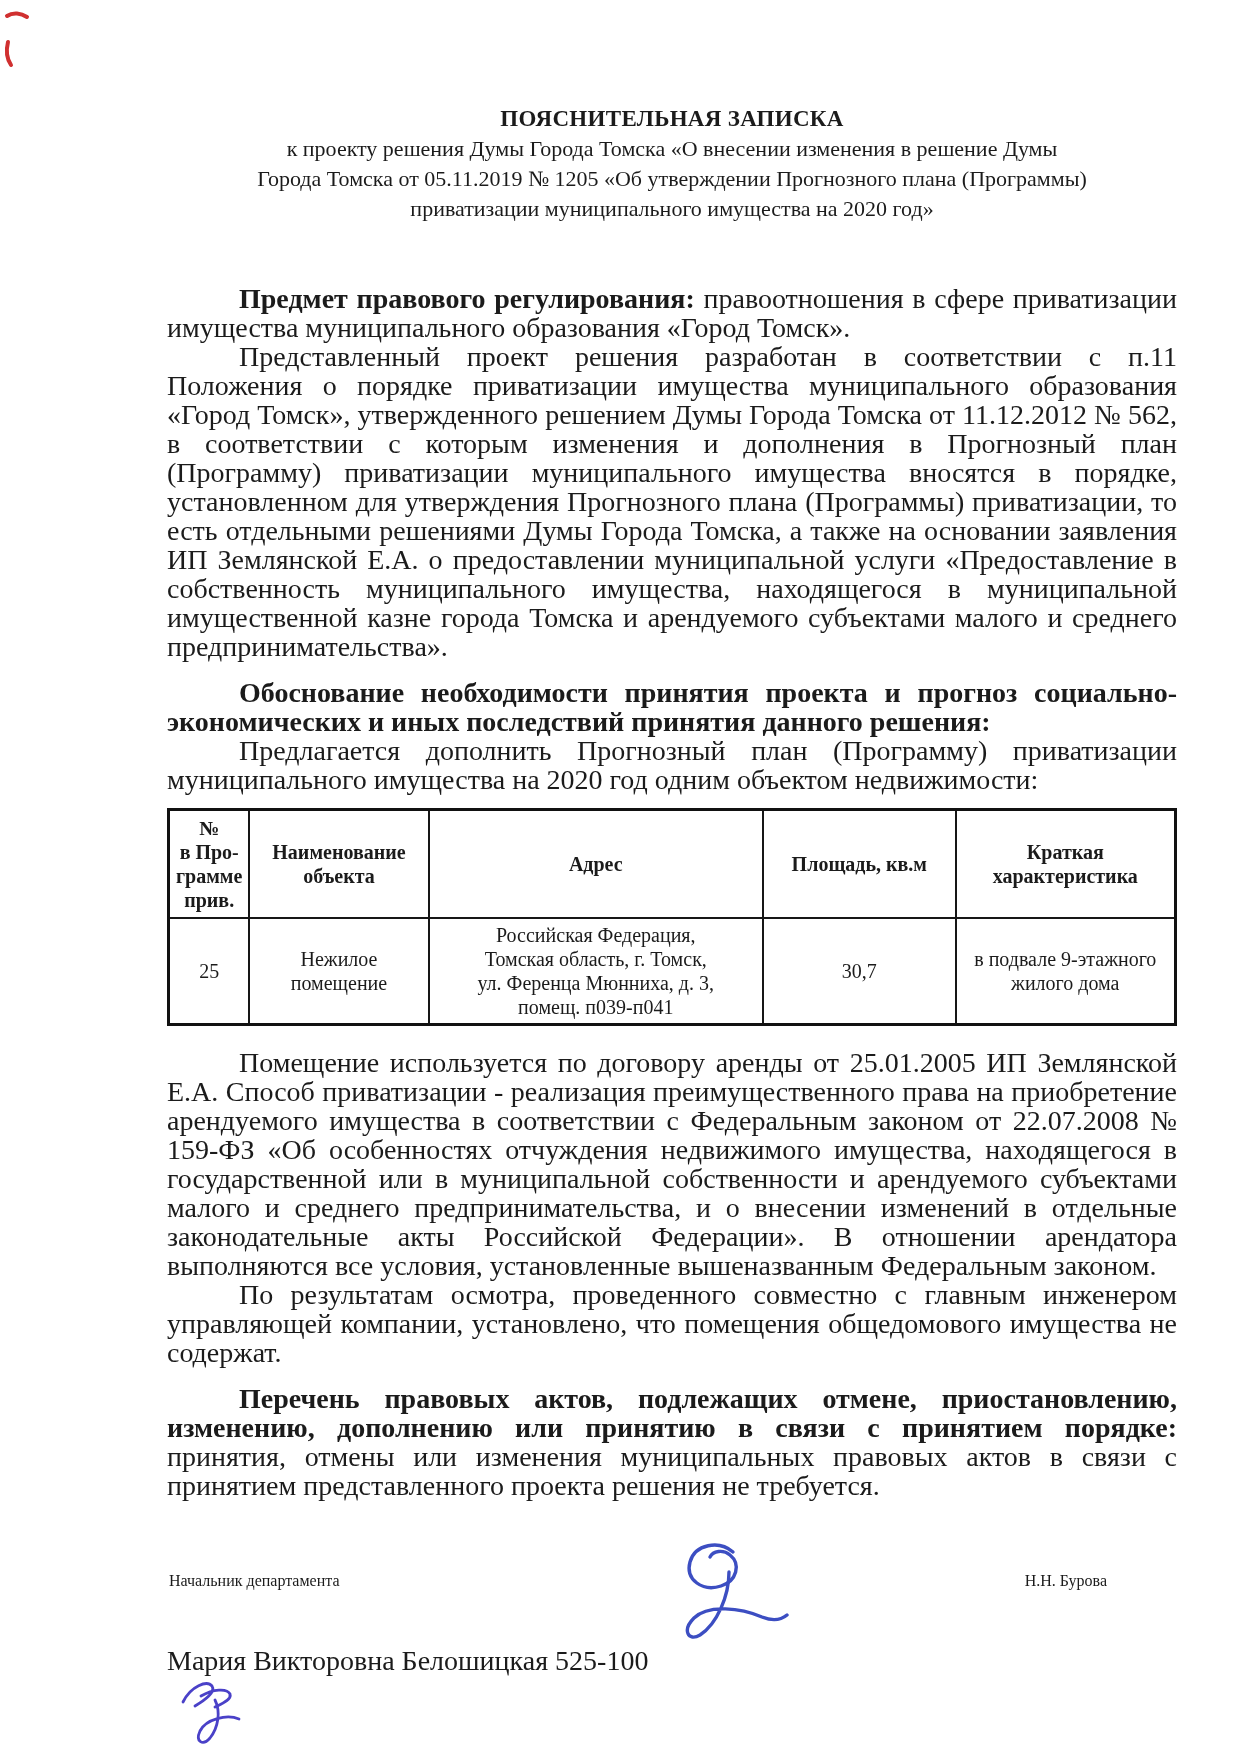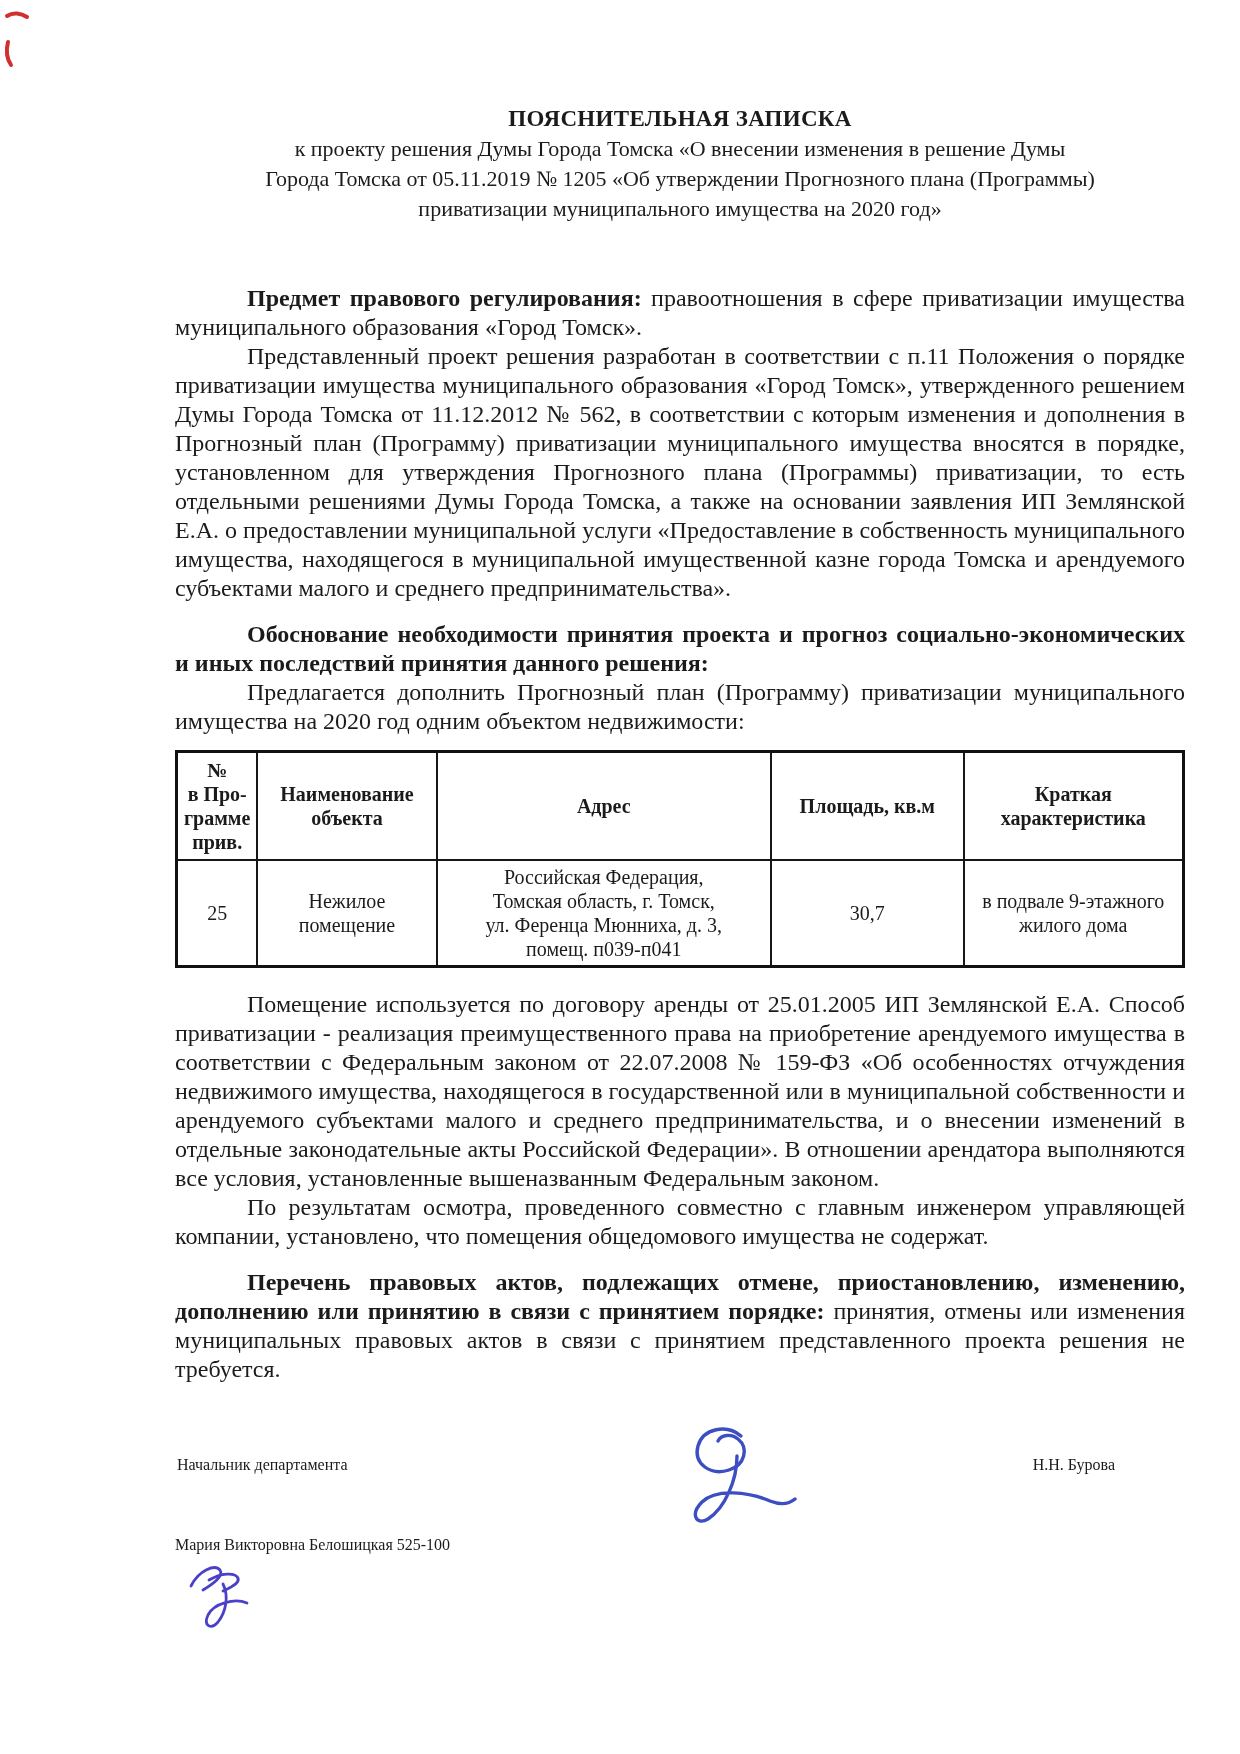--- a/index.html
+++ b/index.html
@@ -8,25 +8,25 @@
     --footer-signature-blue:#4a41c8;
     --red-mark:#d03030;
   }
   html,body{margin:0;padding:0;}
   body{
     width:1240px;height:1754px;background:#ffffff;position:relative;
     font-family:"Liberation Serif","DejaVu Serif",serif;
     color:var(--ink);
     -webkit-font-smoothing:antialiased;
   }
-  .sheet{position:absolute;left:175px;top:104px;width:1010px;}
+  .sheet{position:absolute;left:167px;top:104px;width:1010px;}
   .title-block{text-align:center;line-height:30px;font-size:22px;}
   .doc-title{font-size:23px;font-weight:bold;margin:0;line-height:30px;letter-spacing:.3px;}
   .subtitle-line{margin:0;font-family:Liberation Serif, serif;}
-  p{margin:0;font-size:24px;line-height:29px;}
+  p{margin:0;font-size:28px;line-height:29px;}
   .j{text-align:justify;}
   .indent{text-indent:72px;}
   .mt{margin-top:17px;}
   .body-start{margin-top:60px;}
   b,.bold{font-weight:bold;}
   table.obj{
     border-collapse:collapse;width:100%;margin-top:14px;
     table-layout:fixed;
   }
   table.obj th,table.obj td{
@@ -40,21 +40,21 @@
   .pre{white-space:pre-line;}
   .c1{width:7.4%;}.c2{width:17.7%;}.c3{width:33.9%;}.c4{width:19.1%;}.c5{width:21.9%;}
   .after-table{margin-top:22px;}
   .sig-row{
     position:relative;margin-top:62px;height:40px;
     font-size:16px;line-height:29px;
   }
   .sig-label{position:absolute;left:2px;top:4px;}
   .sig-name{position:absolute;right:70px;top:4px;}
   .sig-main{position:absolute;left:478px;top:-24px;width:155px;height:108px;}
-  .footer-block{margin-top:46px;font-size:16px;line-height:26px;}
+  .footer-block{margin-top:46px;font-size:28px;line-height:26px;}
   .sig-small{display:block;margin:2px 0 0 6px;width:78px;height:70px;}
   .ink-blue{stroke:var(--signature-blue);fill:none;stroke-linecap:round;stroke-linejoin:round;}
   .ink-violet{stroke:var(--footer-signature-blue);fill:none;stroke-linecap:round;stroke-linejoin:round;}
   .red-marks{position:absolute;left:2px;top:6px;width:32px;height:62px;}
   .ink-red{stroke:var(--red-mark);fill:none;stroke-linecap:round;}
 </style>
 </head>
 <body>
 
 <svg class="red-marks" viewBox="0 0 32 62" aria-hidden="true">

